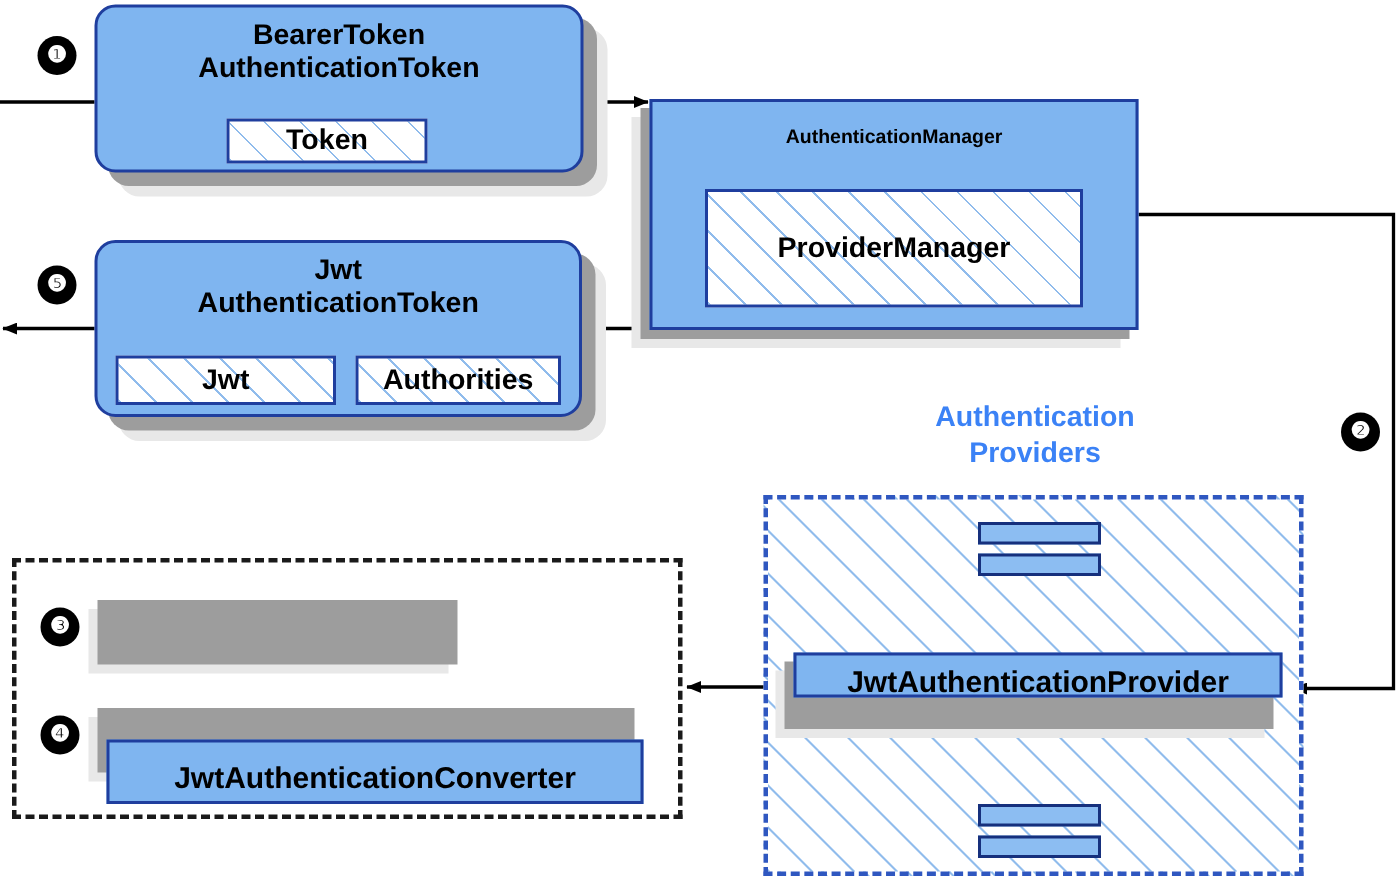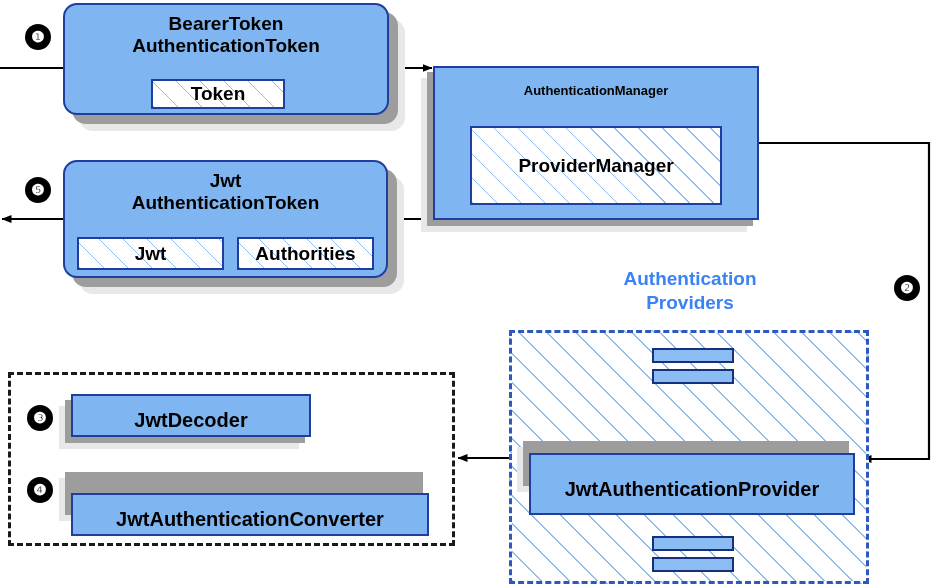--- a/index.html
+++ b/index.html
@@ -216,37 +216,32 @@
 
   <div class="dashed-hatch" style="left:509px; top:330px; width:360px; height:254px;"></div>
 
   <div class="bar" style="left:652px; top:348px; width:82px; height:15px;"></div>
   <div class="bar" style="left:652px; top:369px; width:82px; height:15px;"></div>
   <div class="bar" style="left:652px; top:536px; width:82px; height:15px;"></div>
   <div class="bar" style="left:652px; top:557px; width:82px; height:15px;"></div>
 
   <div class="shadow-light" style="left:517px; top:447px; width:326px; height:45px;"></div>
   <div class="shadow-dark" style="left:523px; top:441px; width:326px; height:45px;"></div>
-  <div class="node" style="left:529px; top:453px; width:326px; height:62px; justify-content:center;">
+  <div class="node" style="left:529px; top:435px; width:326px; height:30px; justify-content:center;">
     <div class="node-title" style="font-size:20px; padding-top:9px;">
       <span>JwtAuthenticationProvider</span>
     </div>
   </div>
 
   <div class="step" style="left:894px; top:275px;">❷</div>
 
   <div class="dashed-plain" style="left:8px; top:372px; width:447px; height:174px;"></div>
 
   <div class="shadow-light" style="left:59px; top:406px; width:240px; height:43px;"></div>
   <div class="shadow-dark" style="left:65px; top:400px; width:240px; height:43px;"></div>
-  <div class="node" style="left:71px; top:394px; width:240px; height:43px; justify-content:center;">
-    <div class="node-title" style="font-size:20px; padding-top:8px;">
-      <span>JwtDecoder</span>
-    </div>
-  </div>
   <div class="step" style="left:27px; top:405px;">❸</div>
 
   <div class="shadow-light" style="left:59px; top:478px; width:358px; height:43px;"></div>
   <div class="shadow-dark" style="left:65px; top:472px; width:358px; height:43px;"></div>
   <div class="node" style="left:71px; top:493px; width:358px; height:43px; justify-content:center;">
     <div class="node-title" style="font-size:20px; padding-top:8px;">
       <span>JwtAuthenticationConverter</span>
     </div>
   </div>
   <div class="step" style="left:27px; top:477px;">❹</div>

